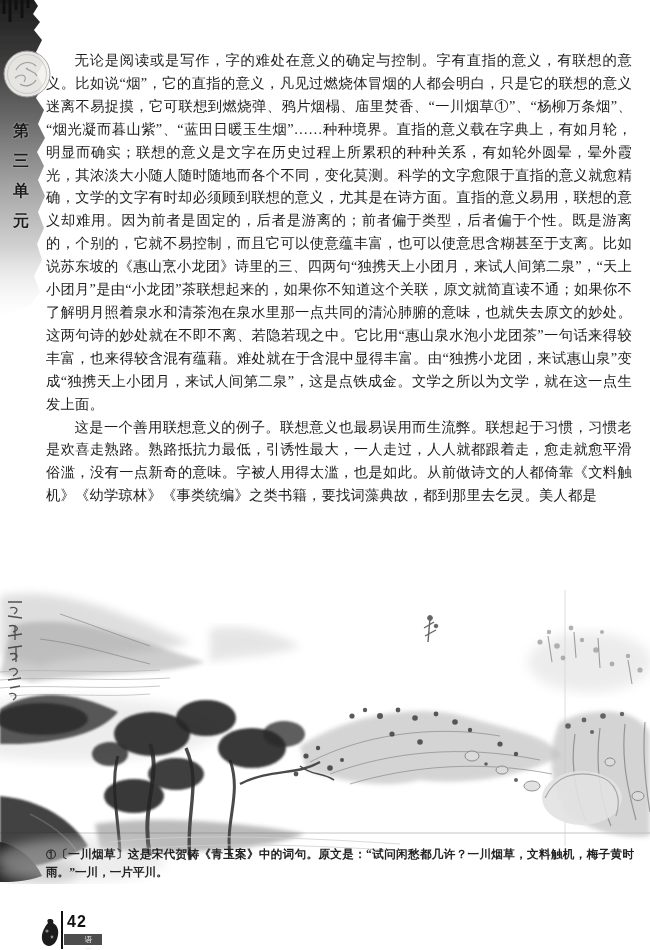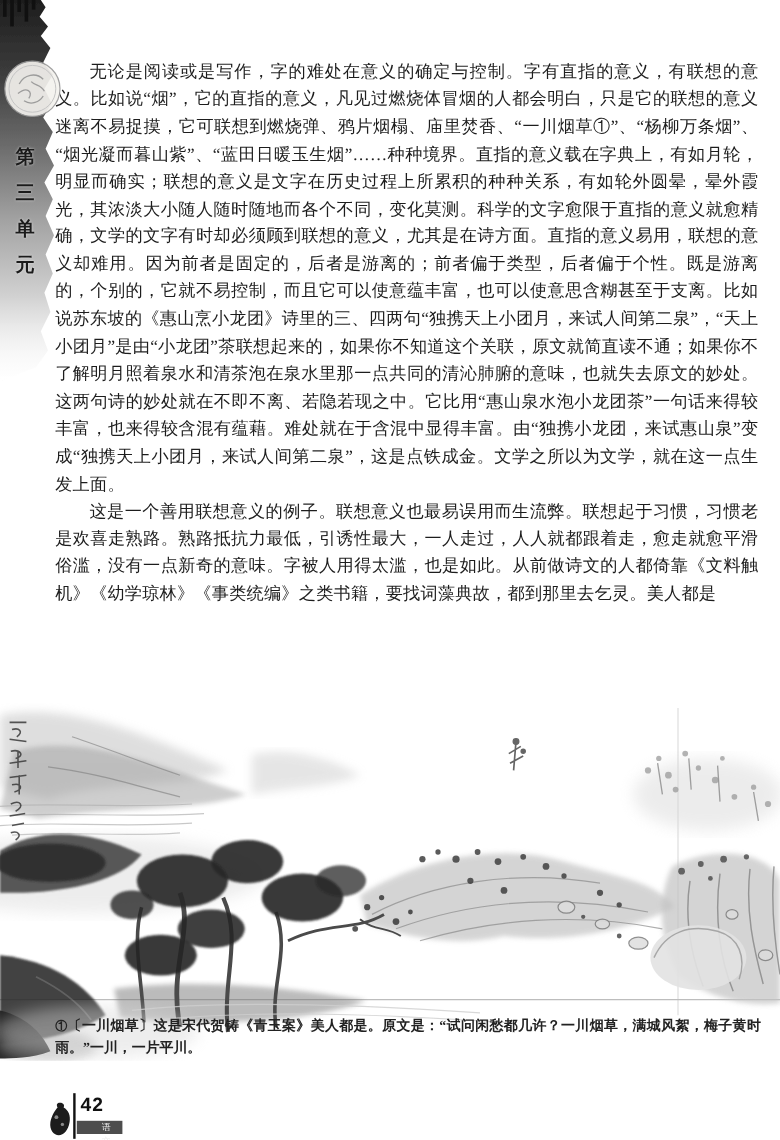--- a/index.html
+++ b/index.html
@@ -252,21 +252,21 @@
   <g stroke="#3a3a3a" stroke-width="1.3" fill="none" opacity="0.85">
     <path d="M8,18 L22,18 M10,24 C16,22 20,26 14,30 M8,32 L22,34"></path>
     <path d="M9,42 C17,40 21,46 13,48 M8,52 L22,50 M15,42 L15,56"></path>
     <path d="M8,64 L22,62 M10,70 C18,68 20,74 12,76 M16,62 L16,78"></path>
     <path d="M9,86 C17,82 21,88 13,92 M8,96 L21,94"></path>
     <path d="M10,104 L20,102 M9,110 C15,108 19,112 13,116"></path>
   </g>
 </svg>
 
 <div class="footnote">
-  <span class="fn-marker">①</span><span>〔一川烟草〕</span><span>这是宋代贺铸《青玉案》美人都是。原文是：“试问闲愁都几许？一川烟草，满城风絮，梅子黄时雨。”一川，一片平川。</span>
+  <span class="fn-marker">①</span><span>〔一川烟草〕</span><span>这是宋代贺铸《青玉案》中的词句。原文是：“试问闲愁都几许？一川烟草，文料触机，梅子黄时雨。”一川，一片平川。</span>
 </div>
 
 <div class="footer">
   <svg class="gourd" width="20" height="30" viewBox="0 0 20 30">
     <path d="M10,2 C13,2 14,4 13,6 C17,8 19,13 18,18 C17,25 13,29 9,29 C5,29 1,25 2,18 C3,13 6,8 8,6 C7,4 7,2 10,2 Z" fill="#1c1c1c"></path>
     <circle cx="7" cy="14" r="1.6" fill="#8a8a8a"></circle>
     <circle cx="12" cy="20" r="1.4" fill="#8a8a8a"></circle>
   </svg>
   <div class="vrule"></div>
   <div class="pagenum">42</div>

